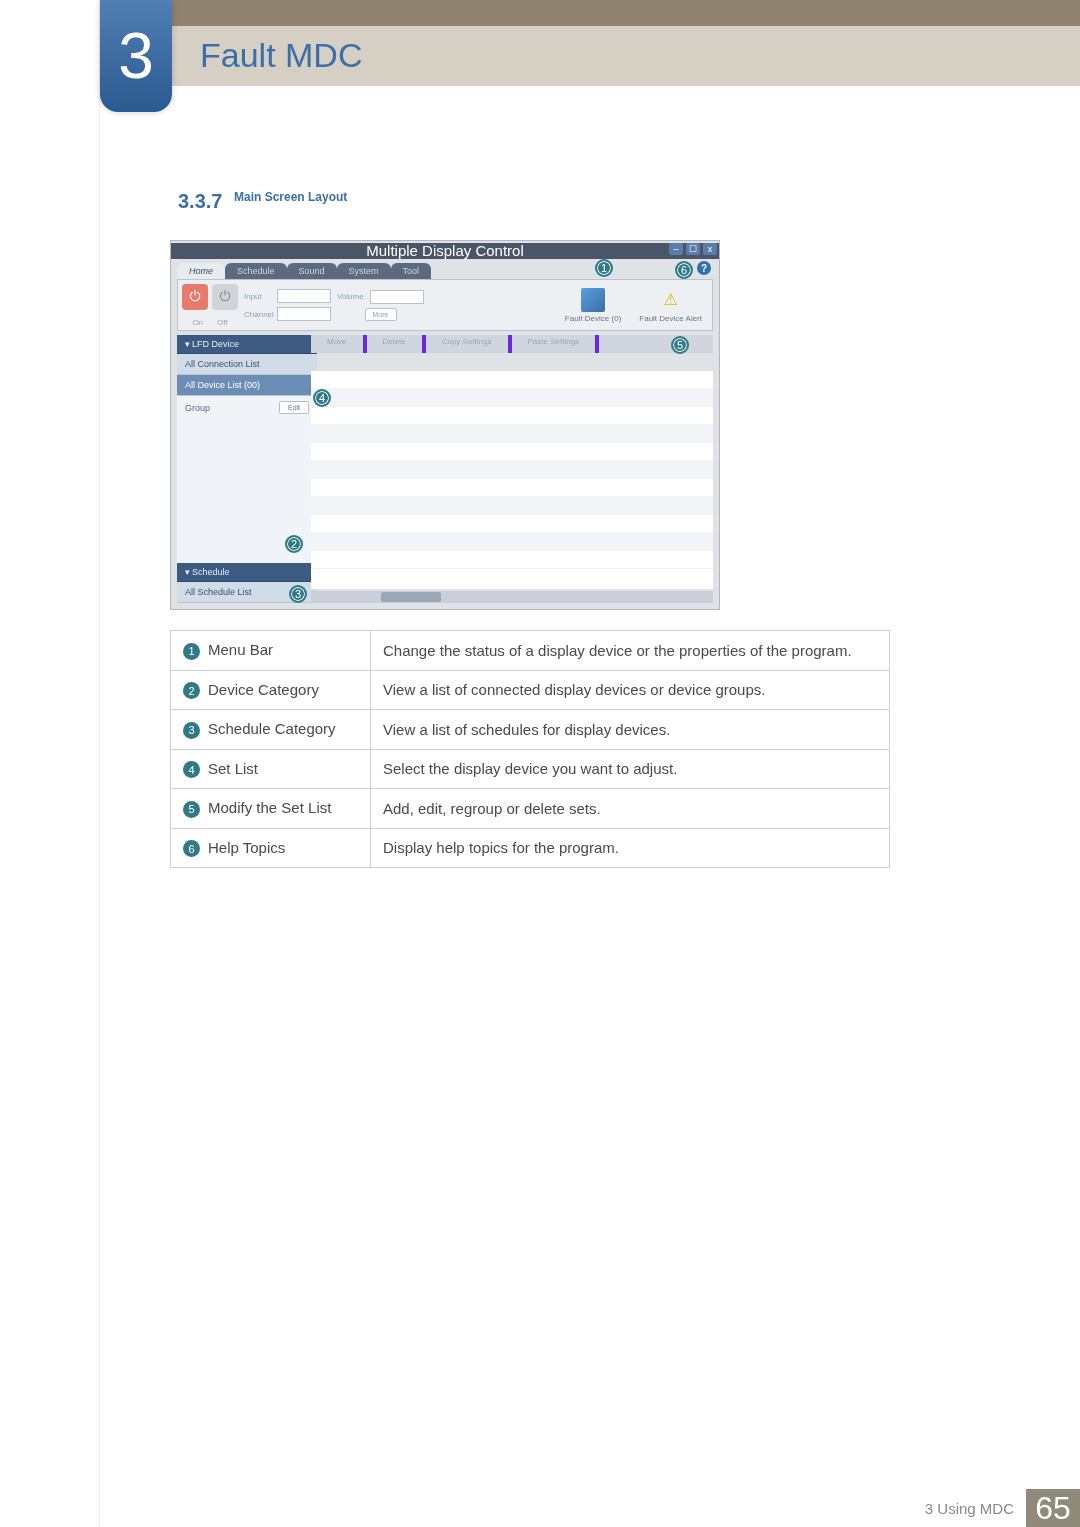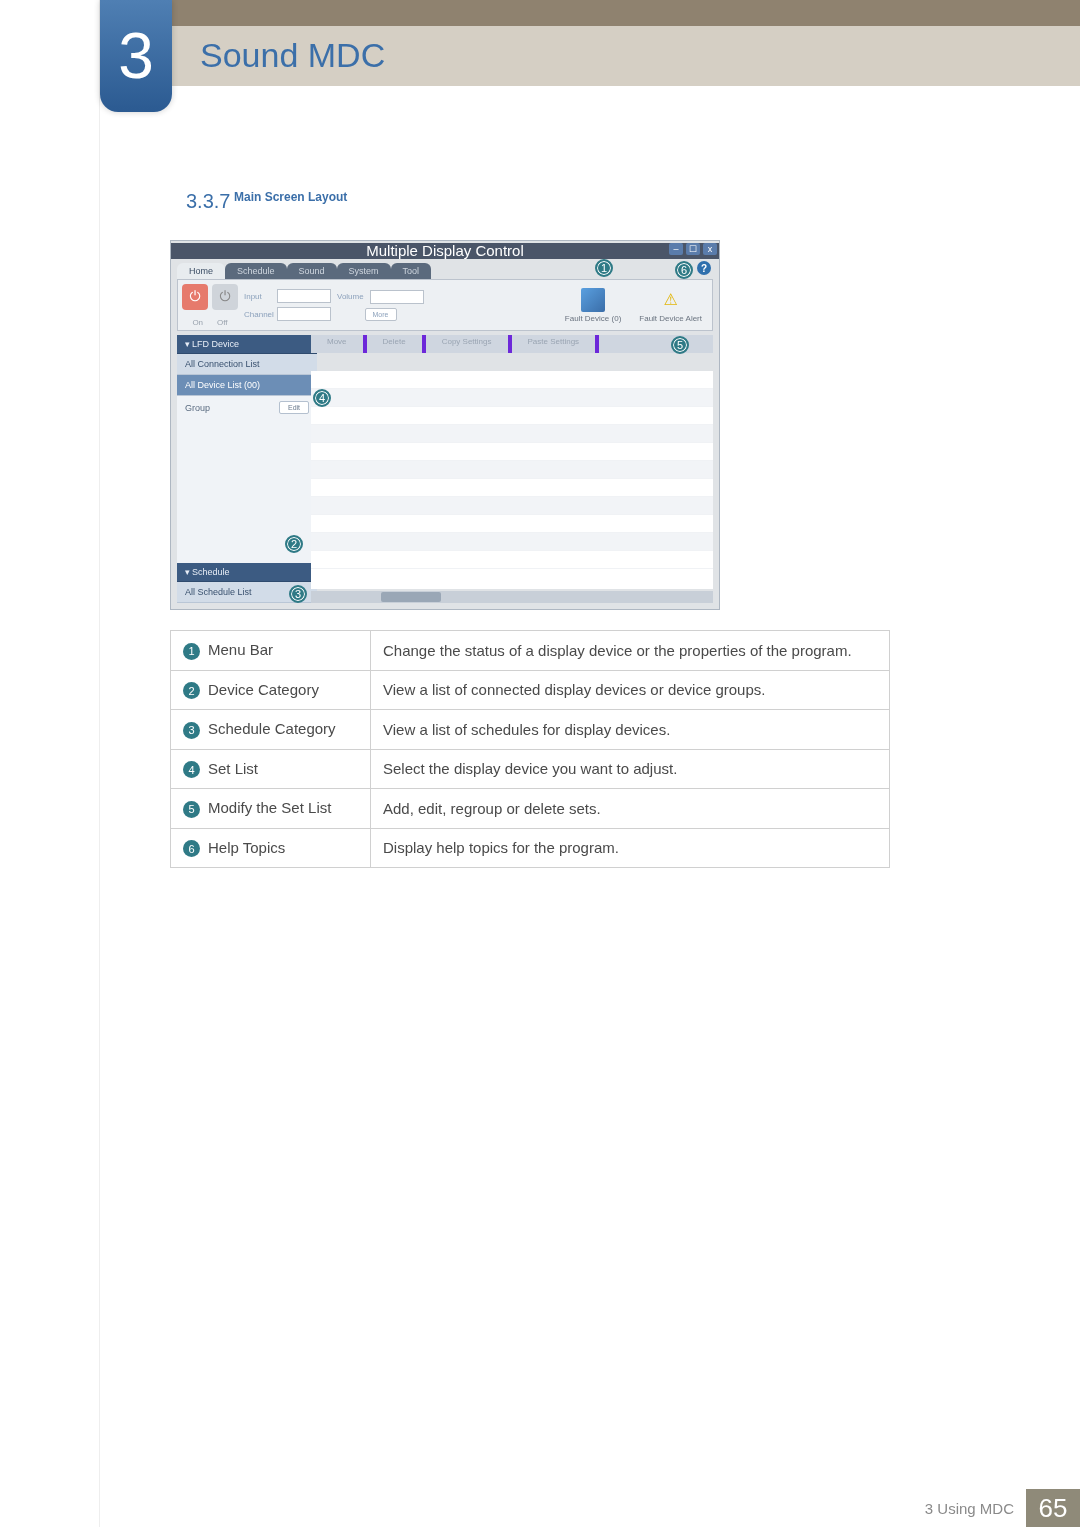--- a/index.html
+++ b/index.html
@@ -16,31 +16,31 @@
   
   .hdr-bar{position:absolute;top:0;left:100px;right:0;height:26px;background:var(--brown1);}
   .hdr-sub{position:absolute;top:26px;left:100px;right:0;height:60px;background:var(--brown2);}
   .chapter-badge{position:absolute;top:0;left:100px;width:72px;height:112px;border-radius:0 0 18px 18px;background:linear-gradient(#4f7fb3,#2b5a91);display:flex;align-items:center;justify-content:center;color:#fff;font-size:64px;font-weight:300;box-shadow:0 0 6px rgba(0,0,0,.2);}
   .chapter-title{position:absolute;left:200px;top:36px;font-size:34px;color:var(--accent);font-weight:400;}
 
   
   .gutter{position:absolute;top:0;left:0;width:100px;height:100%;border-right:1px solid #eee;}
 
   
-  .section-num{position:absolute;left:186px;top:190px;color:var(--accent);font-size:20px;font-weight:normal;}
+  .section-num{position:absolute;left:178px;top:190px;color:var(--accent);font-size:20px;font-weight:bold;}
   .section-title{position:absolute;left:234px;top:190px;color:var(--accent);font-size:12px;font-weight:bold;}
 
   
   .shot{position:absolute;left:170px;top:240px;width:550px;height:370px;background:#e0e3e6;border:1px solid #aeb7c2;font-size:9px;color:#444;}
   .win-title{position:absolute;top:2px;left:0;right:0;height:16px;background:#4a5568;color:#fff;text-align:center;line-height:16px;font-size:15px;}
   .win-ctrls{position:absolute;top:2px;right:2px;display:flex;gap:3px;}
   .win-ctrls span{width:14px;height:12px;background:#5a7cab;color:#fff;display:flex;align-items:center;justify-content:center;font-size:9px;border-radius:2px;}
   .tabs-row{position:absolute;top:18px;left:6px;right:6px;height:20px;display:flex;gap:0;align-items:flex-end;}
   .tab{padding:3px 12px;background:#5b6a7d;color:#cfd6df;border-radius:6px 6px 0 0;font-size:9px;}
-  .tab.home{background:#e8ecef;color:#3a4c63;}
+  .tab.home{background:#e8ecef;color:#3a4c63;font-style:italic;}
   .help-circle{position:absolute;top:20px;right:8px;width:14px;height:14px;border-radius:50%;background:#2e6fad;color:#fff;display:flex;align-items:center;justify-content:center;font-size:10px;font-weight:bold;}
   .toolbar{position:absolute;top:38px;left:6px;right:6px;height:52px;background:#edf0f3;border:1px solid #bcc3cd;display:flex;align-items:center;padding:4px;gap:6px;}
   .pwr-btn{width:26px;height:26px;border-radius:4px;background:#e67a6c;display:flex;align-items:center;justify-content:center;color:#fff;font-size:14px;}
   .pwr-btn.off{background:#cfd4da;color:#888;}
   .pwr-lbl{font-size:8px;color:#9aa3ae;text-align:center;margin-top:2px;}
   .tb-group{display:flex;flex-direction:column;align-items:center;gap:6px;}
   .tb-row{display:flex;align-items:center;gap:3px;}
   .tb-lbl{color:#8da2bc;font-size:8px;min-width:30px;}
   .tb-combo{width:54px;height:14px;background:#fff;border:1px solid #bac2cc;}
   .tb-more{width:32px;height:13px;background:#fff;border:1px solid #bac2cc;color:#8da2bc;text-align:center;font-size:7px;line-height:11px;border-radius:2px;}
@@ -71,31 +71,31 @@
 
   
   .legend{position:absolute;left:170px;top:630px;width:720px;border-collapse:collapse;font-size:15px;color:var(--ink);}
   .legend td{border:1px solid #d0d0d0;padding:10px 12px;vertical-align:middle;}
   .legend td.key{width:200px;}
   .key-bubble{display:inline-flex;width:17px;height:17px;border-radius:50%;background:#2f7a86;color:#fff;font-size:11px;align-items:center;justify-content:center;margin-right:8px;}
 
   
   .footer{position:absolute;left:100px;right:0;bottom:0;height:38px;display:flex;align-items:center;justify-content:flex-end;}
   .footer-label{color:#8a8a8a;font-size:15px;margin-right:0;padding-right:12px;height:100%;display:flex;align-items:center;}
-  .footer-pnum{background:#8f8a79;color:#fff;font-size:26px;width:54px;height:100%;display:flex;align-items:center;justify-content:center;}
+  .footer-pnum{background:#8f8a79;color:#fff;font-size:32px;width:54px;height:100%;display:flex;align-items:center;justify-content:center;}
 </style>
 </head>
 <body>
 
 <div class="page">
   <div class="gutter"></div>
   <div class="hdr-bar"></div>
   <div class="hdr-sub"></div>
   <div class="chapter-badge">3</div>
-  <div class="chapter-title">Sound MDC</div>
+  <div class="chapter-title">Fault MDC</div>
 
   <div class="section-num">3.3.7</div>
   <div class="section-title">Main Screen Layout</div>
 
   <div class="shot">
     <div class="win-title">Multiple Display Control</div>
     <div class="win-ctrls">
       <span>–</span>
       <span>☐</span>
       <span>x</span>

